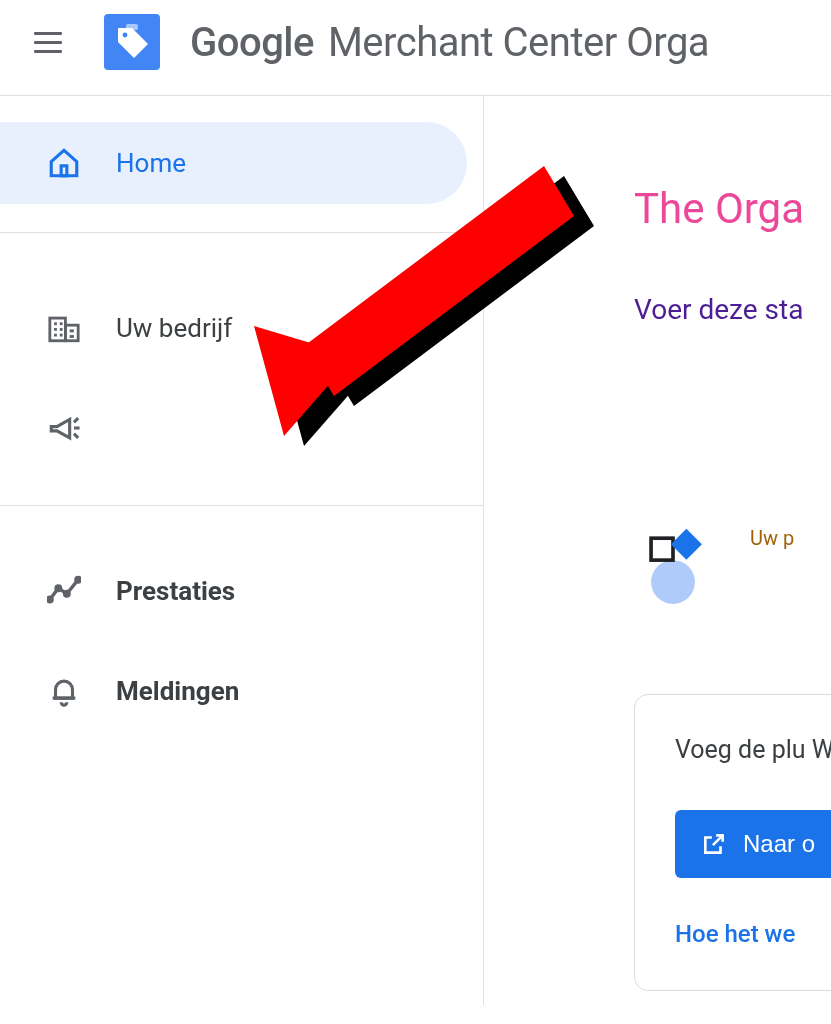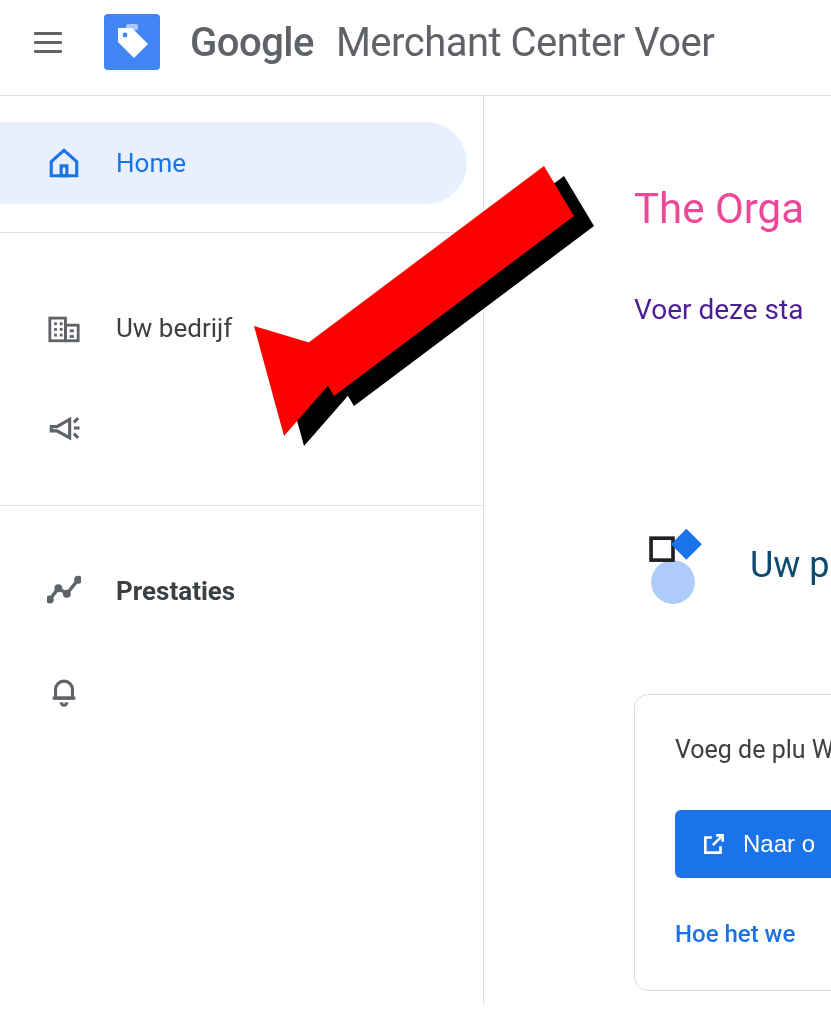--- a/index.html
+++ b/index.html
@@ -35,21 +35,21 @@
     margin-left: 38px;
     width: 56px; height: 56px;
     background: #4285f4;
     border-radius: 4px;
     display:flex; align-items:center; justify-content:center;
     position: relative;
   }
   .logo-box svg { width: 40px; height: 40px; }
   .title-wrap {
     margin-left: 30px;
-    display: flex; align-items: baseline; gap: 12px;
+    display: flex; align-items: baseline; gap: 4px;
     white-space: nowrap;
   }
   .title-google {
     font-size: 40px;
     font-weight: 500;
     color: #5f6368;
     letter-spacing: -0.5px;
   }
   .title-rest {
     font-size: 40px;
@@ -130,24 +130,24 @@
     color: #ec4899;
   }
   .main-sub {
     font-size: 28px;
     color: #4c1d95;
     margin-top: 60px;
   }
   .row-icon-text {
     margin-top: 200px;
     display: flex;
-    align-items: center;
+    align-items: flex-start;
     gap: 38px;
-    font-size: 36px;
-    color: #0c4a6e;
+    font-size: 20px;
+    color: #a16207;
   }
   .prod-ico { width: 78px; height:78px; }
   .card {
     margin-top: 90px;
     border: 1px solid #dadce0;
     border-radius: 14px;
     padding: 36px 40px 42px 40px;
     width: 600px;
   }
   .card p {
@@ -190,21 +190,21 @@
   </div>
   <div class="logo-box">
     <svg viewBox="0 0 40 40">
       <rect x="14" y="2" width="12" height="6" rx="2" fill="#a8c7fa"></rect>
       <path d="M20 6 L36 22 L22 36 L6 20 L6 6 Z" fill="#fff"></path>
       <circle cx="13" cy="13" r="2.4" fill="#4285f4"></circle>
     </svg>
   </div>
   <div class="title-wrap">
     <span class="title-google">Google</span>
-    <span class="title-rest">Merchant Center Voer</span>
+    <span class="title-rest">Merchant Center Orga</span>
   </div>
 </div>
 
 <div class="body">
 
   <nav class="sidebar">
 
     <div class="section1">
       <div class="side-item active">
         <span class="icon">
@@ -268,20 +268,21 @@
       </div>
 
       <div class="side-item" style="margin-top:18px">
         <span class="icon">
           <svg viewBox="0 0 24 24" fill="none" stroke="#5f6368" stroke-width="2.2">
             <path d="M6 17 V11 a6 6 0 0 1 12 0 V17 H6 Z"></path>
             <line x1="4" y1="17" x2="20" y2="17"></line>
             <path d="M10 20 a2 2 0 0 0 4 0"></path>
           </svg>
         </span>
+        <span>Meldingen</span>
       </div>
     </div>
 
     <svg class="arrow" width="370" height="300" viewBox="0 0 370 300">
 
       <g fill="#000">
         <polygon points="50,280 20,170 120,200"></polygon>
         <polygon points="70,190 100,240 340,60 310,10"></polygon>
       </g>
 

